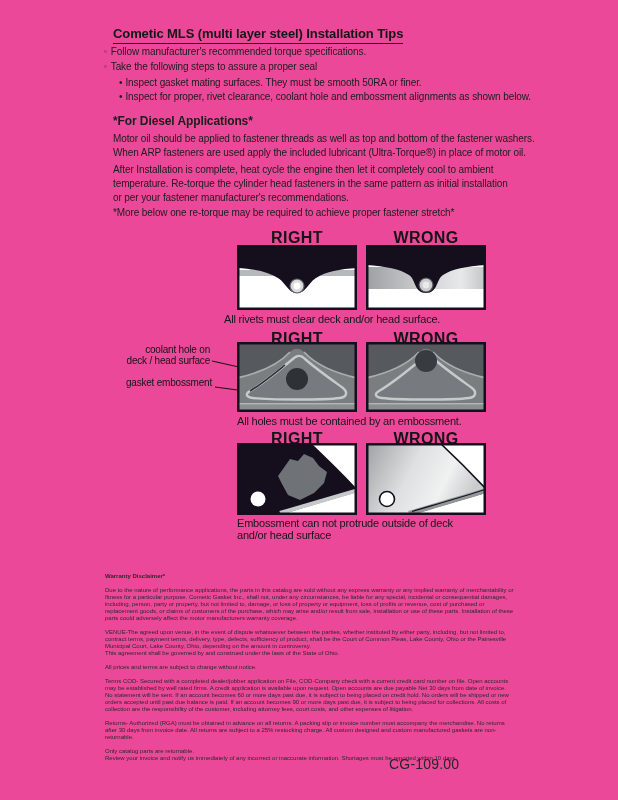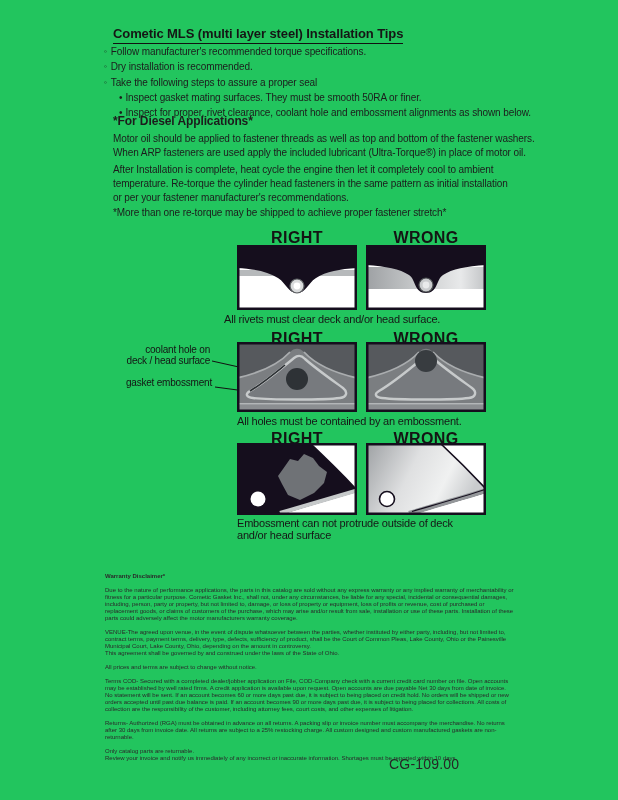--- a/index.html
+++ b/index.html
@@ -1,17 +1,17 @@
 <!DOCTYPE html>
 <html><head>
 <meta charset="utf-8">
 <style>
   html,body { margin:0; padding:0; background:#fff; }
   #page {
-    position:relative; width:618px; height:800px; background:#22c55e;
+    position:relative; width:618px; height:800px; background:#ec4899;
     font-family:"Liberation Sans", sans-serif; color:#1c1c1c; overflow:hidden;
   }
   .abs { position:absolute; }
 
   .title {
     left:113px; top:26px; font-size:13px; font-weight:bold; letter-spacing:-0.1px;
     border-bottom:1.6px solid #111; padding-bottom:2px; color:#151515;
   }
 
   .tips { left:104px; top:45px; font-size:10px; line-height:14.4px; letter-spacing:-0.1px; }
@@ -39,37 +39,36 @@
 </style>
 </head>
 <body>
 
 <div id="page">
 
   <div class="abs title">Cometic MLS (multi layer steel) Installation Tips</div>
 
   <div class="abs tips">
     <div class="tip l1"><span class="mk1">◦</span><span>Follow manufacturer's recommended torque specifications.</span></div>
-    <div class="tip l1"><span class="mk1">◦</span><span>Dry installation is recommended.</span></div>
     <div class="tip l1"><span class="mk1">◦</span><span>Take the following steps to assure a proper seal</span></div>
     <div class="tip l2"><span class="mk2">•</span><span>Inspect gasket mating surfaces.  They must be smooth 50RA or finer.</span></div>
     <div class="tip l2"><span class="mk2">•</span><span>Inspect for proper, rivet clearance, coolant hole and embossment alignments as shown below.</span></div>
   </div>
 
   <div class="abs diesel-h">*For Diesel Applications*</div>
   <div class="abs bodytxt p1">
     <div>Motor oil should be applied to fastener threads as well as top and bottom of the fastener washers.</div>
     <div>When ARP fasteners are used apply the included lubricant (Ultra-Torque®) in place of motor oil.</div>
   </div>
   <div class="abs bodytxt p2">
     <div>After Installation is complete, heat cycle the engine then let it completely cool to ambient</div>
     <div>temperature. Re-torque the cylinder head fasteners in the same pattern as initial installation</div>
     <div>or per your fastener manufacturer's recommendations.</div>
   </div>
-  <div class="abs bodytxt note">*More than one re-torque may be shipped to achieve proper fastener stretch*</div>
+  <div class="abs bodytxt note">*More below one re-torque may be required to achieve proper fastener stretch*</div>
 
   <div class="abs dg-header" style="left:237px; top:229px;">RIGHT</div>
   <div class="abs dg-header" style="left:366px; top:229px;">WRONG</div>
 
   <svg class="abs panel" style="left:237px; top:245px;" width="120" height="65" viewBox="0 0 120 65">
     <rect width="120" height="65" fill="#ffffff"></rect>
     <path d="M2,25 H118 V31 H2 Z" fill="#b6b9bb"></path>
     <path d="M0,0 H120 V23 C103,24 89,26.5 79,33 C70,39 69,48 60,48 C51,48 50,39 41,33 C31,26.5 17,24 0,23 Z" fill="#150e1d"></path>
     <circle cx="60" cy="41" r="7" fill="#d9dbdc" stroke="#5a5d60" stroke-width="1.2"></circle>
     <circle cx="60" cy="41" r="3.4" fill="#ffffff"></circle>

